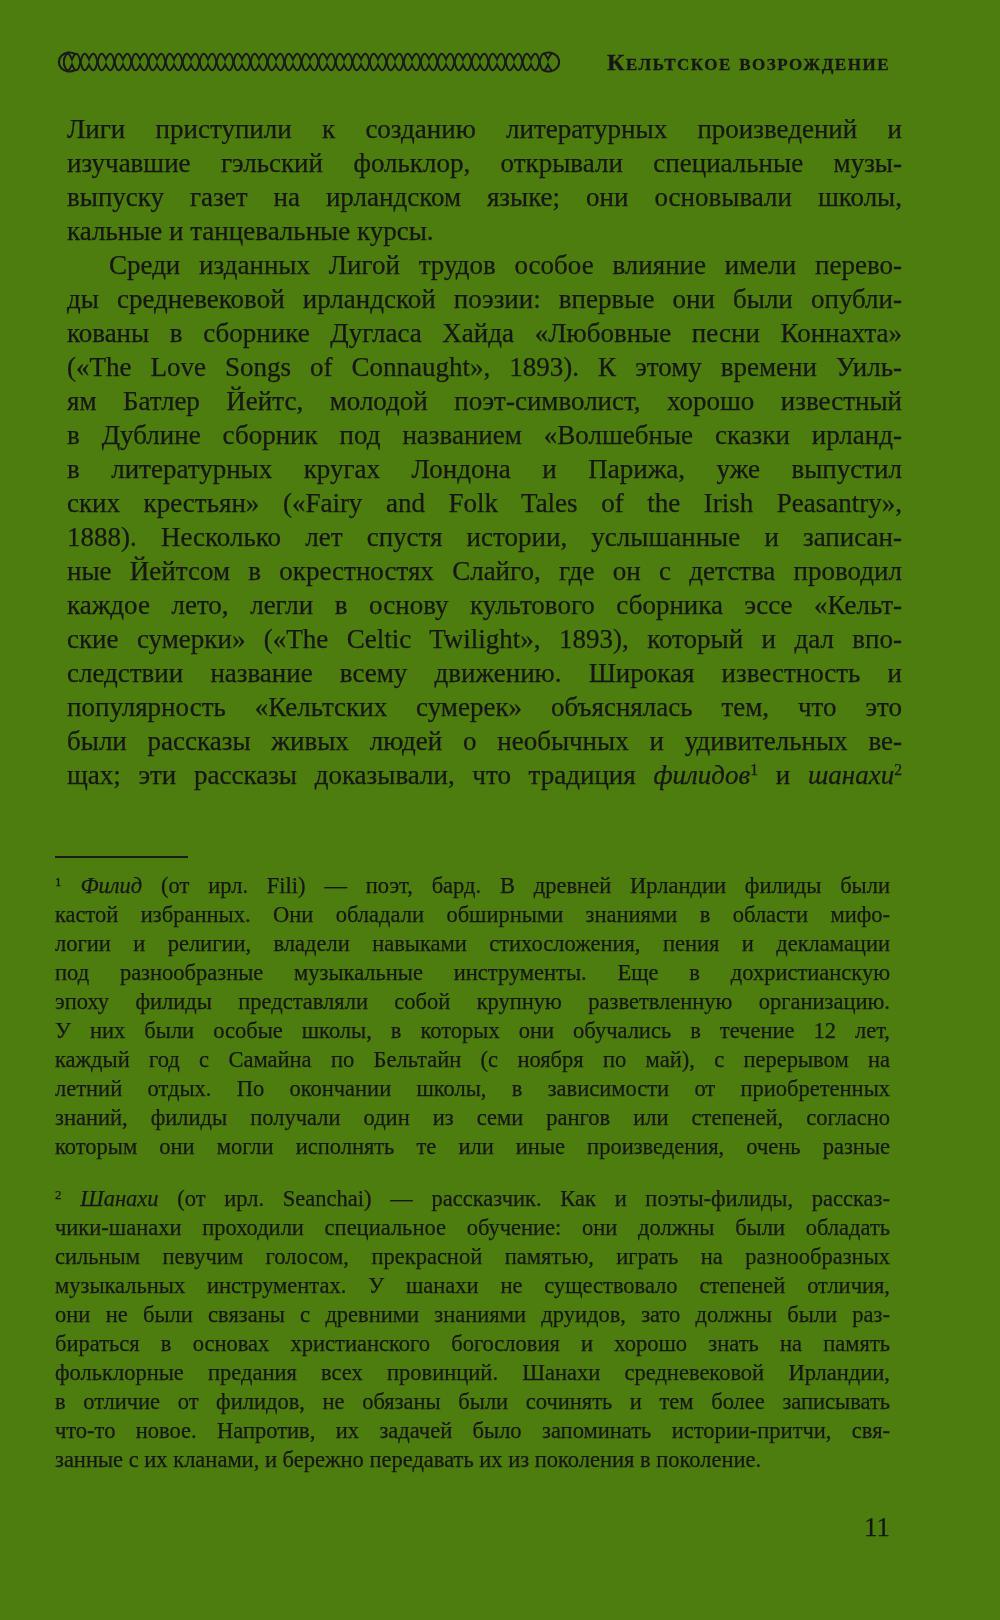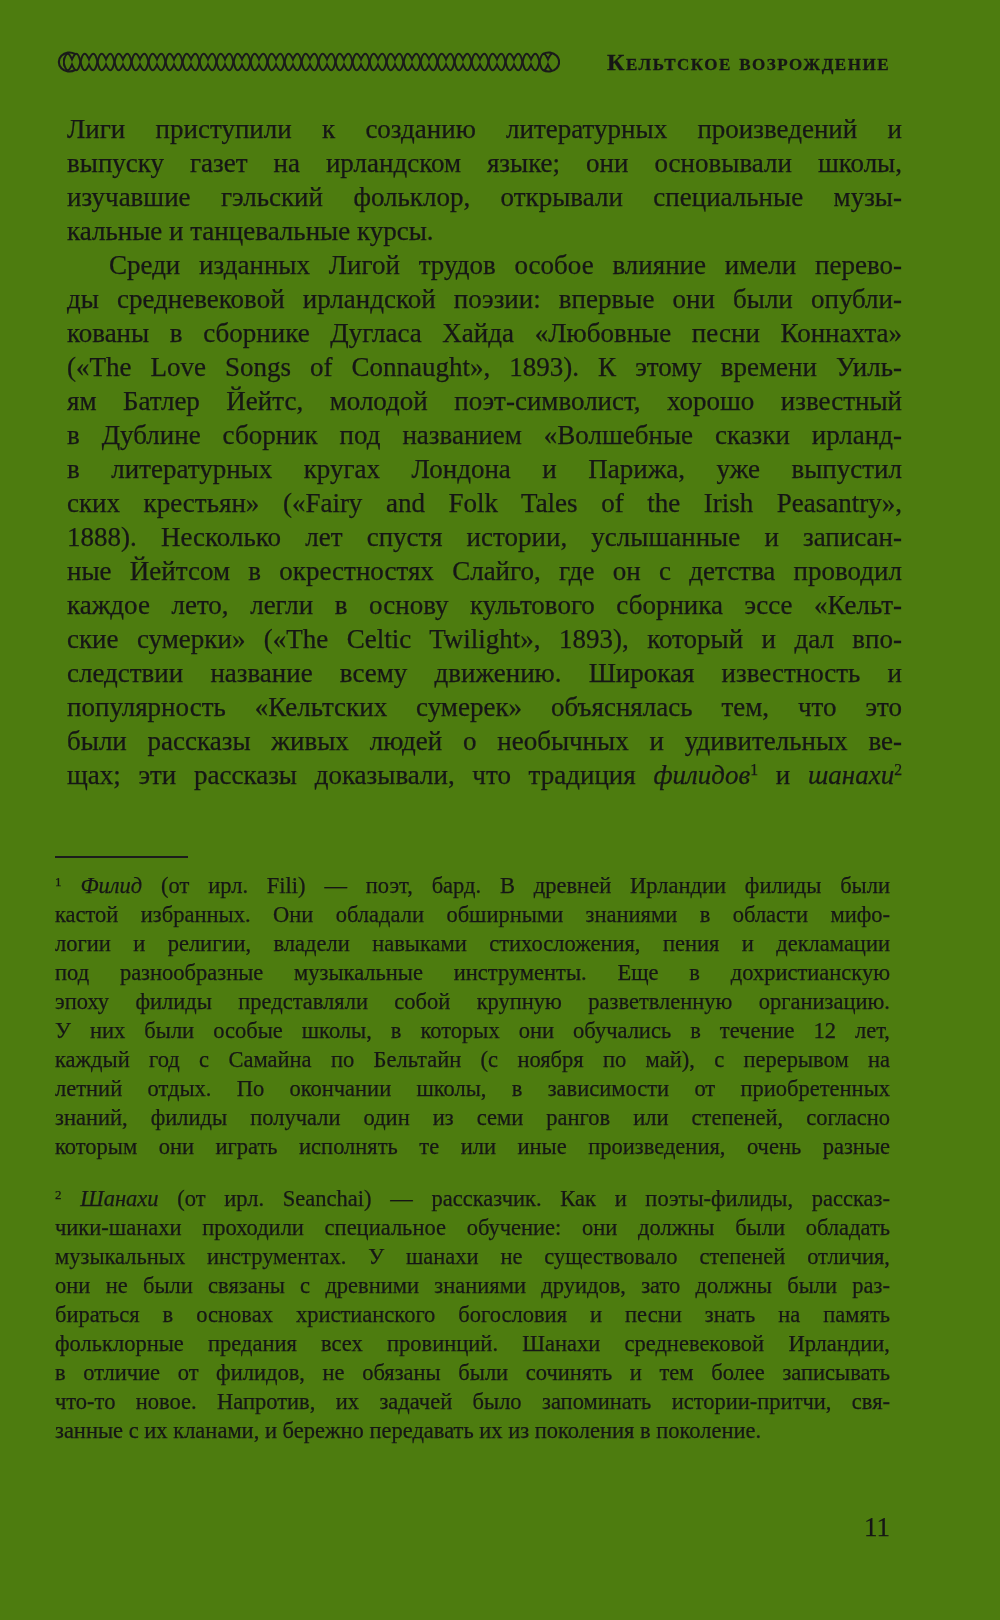--- a/index.html
+++ b/index.html
@@ -98,22 +98,22 @@
       <rect x="8" y="0" width="489" height="26" fill="url(#chain)"></rect>
       <path d="M20,5 A10.5,9.5 0 1 0 20,21" fill="none" stroke="#1a1a1a" stroke-width="2.1"></path>
       <path d="M488,5 A10.5,9.5 0 1 1 488,21" fill="none" stroke="#1a1a1a" stroke-width="2.1"></path>
     </svg>
     <div class="header-title">Кельтское возрождение</div>
   </div>
 
   <div class="body-text">
     <div>
         <div class="line">Лиги приступили к созданию литературных произведений и</div>
+        <div class="line">изучавшие гэльский фольклор, открывали специальные музы-</div>
         <div class="line">выпуску газет на ирландском языке; они основывали школы,</div>
-        <div class="line">изучавшие гэльский фольклор, открывали специальные музы-</div>
         <div class="line lastline">кальные и танцевальные курсы.</div>
       </div>
     <div>
         <div class="line indent">Среди изданных Лигой трудов особое влияние имели перево-</div>
         <div class="line">ды средневековой ирландской поэзии: впервые они были опубли-</div>
         <div class="line">кованы в сборнике Дугласа Хайда «Любовные песни Коннахта»</div>
         <div class="line">(«The Love Songs of Connaught», 1893). К этому времени Уиль-</div>
         <div class="line">ям Батлер Йейтс, молодой поэт-символист, хорошо известный</div>
         <div class="line">в Дублине сборник под названием «Волшебные сказки ирланд-</div>
         <div class="line">в литературных кругах Лондона и Парижа, уже выпустил</div>
@@ -135,28 +135,29 @@
     <div class="footnote">
         <div class="line"><sup>1</sup> <i>Филид</i> (от ирл. Fili) — поэт, бард. В древней Ирландии филиды были</div>
         <div class="line">кастой избранных. Они обладали обширными знаниями в области мифо-</div>
         <div class="line">логии и религии, владели навыками стихосложения, пения и декламации</div>
         <div class="line">под разнообразные музыкальные инструменты. Еще в дохристианскую</div>
         <div class="line">эпоху филиды представляли собой крупную разветвленную организацию.</div>
         <div class="line">У них были особые школы, в которых они обучались в течение 12 лет,</div>
         <div class="line">каждый год с Самайна по Бельтайн (с ноября по май), с перерывом на</div>
         <div class="line">летний отдых. По окончании школы, в зависимости от приобретенных</div>
         <div class="line">знаний, филиды получали один из семи рангов или степеней, согласно</div>
-        <div class="line">которым они играть исполнять те или иные произведения, очень разные</div>
+        <div class="line">которым они могли исполнять те или иные произведения, очень разные</div>
       </div>
     <div class="footnote">
         <div class="line"><sup>2</sup> <i>Шанахи</i> (от ирл. Seanchai) — рассказчик. Как и поэты-филиды, рассказ-</div>
         <div class="line">чики-шанахи проходили специальное обучение: они должны были обладать</div>
+        <div class="line">сильным певучим голосом, прекрасной памятью, играть на разнообразных</div>
         <div class="line">музыкальных инструментах. У шанахи не существовало степеней отличия,</div>
         <div class="line">они не были связаны с древними знаниями друидов, зато должны были раз-</div>
-        <div class="line">бираться в основах христианского богословия и песни знать на память</div>
+        <div class="line">бираться в основах христианского богословия и хорошо знать на память</div>
         <div class="line">фольклорные предания всех провинций. Шанахи средневековой Ирландии,</div>
         <div class="line">в отличие от филидов, не обязаны были сочинять и тем более записывать</div>
         <div class="line">что-то новое. Напротив, их задачей было запоминать истории-притчи, свя-</div>
         <div class="line lastline">занные с их кланами, и бережно передавать их из поколения в поколение.</div>
       </div>
   </div>
 
   <div class="page-number">11</div>
 
 </div>

